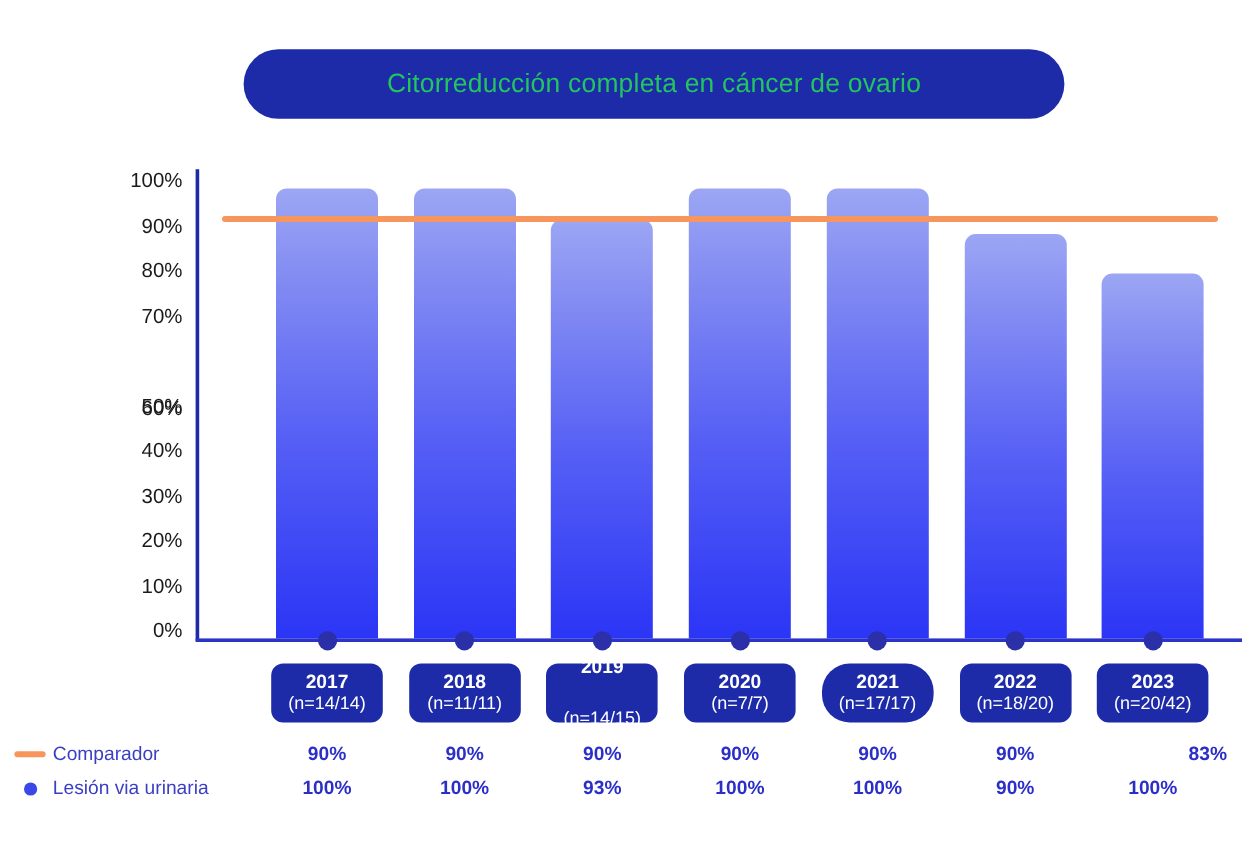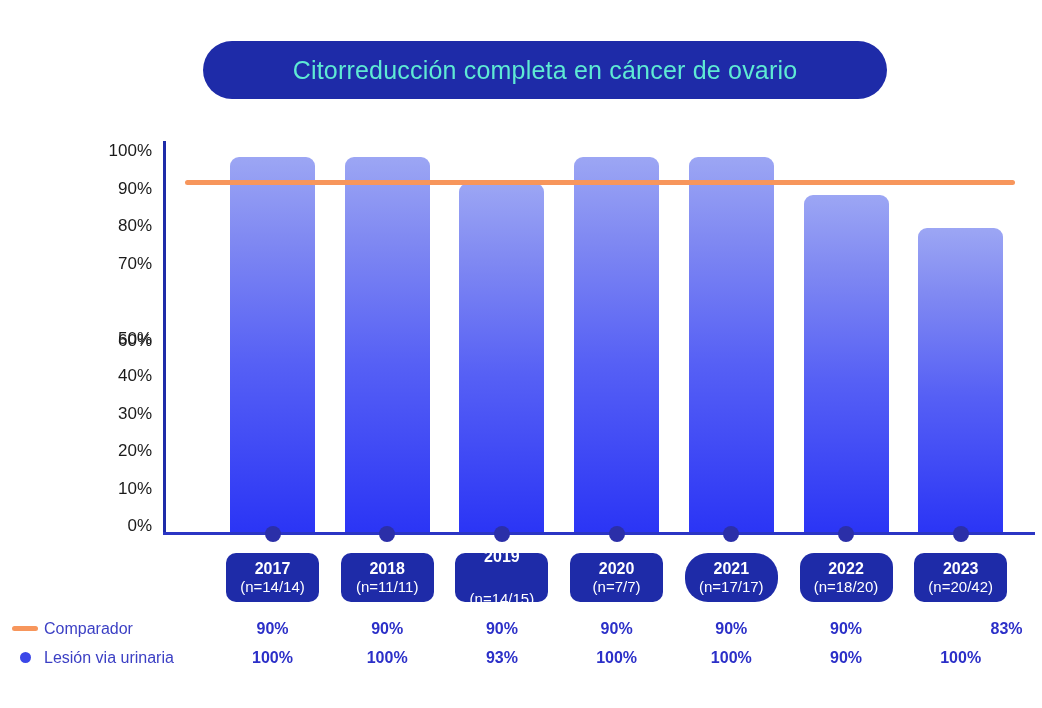--- a/index.html
+++ b/index.html
@@ -23,22 +23,22 @@
     width: 684px;
     height: 58px;
     background: #1E2BA8;
     border-radius: 29px;
     display: flex;
     align-items: center;
     justify-content: center;
     box-sizing: border-box;
   }
   #title-pill .title-text {
-    color: #5eead4;
-    font-size: 25px;
+    color: #22c55e;
+    font-size: 22px;
     font-weight: 400;
     letter-spacing: .2px;
     white-space: nowrap;
   }
 
   
   #plot {
     position: absolute;
     left: 0;
     top: 0;
@@ -259,21 +259,21 @@
         <span class="cat-n">(n=7/7)</span>
       </div>
       <div class="bar" style="left: 688.8px; top: 157px; height: 375px;"></div>
       <div class="axis-dot" style="left: 723.3px;"></div>
       <div class="cat-pill" style="left: 684.8px; border-radius: 23px;">
         <span class="cat-year">2021</span>
         <span class="cat-n">(n=17/17)</span>
       </div>
       <div class="bar" style="left: 803.5px; top: 194.5px; height: 337.5px;"></div>
       <div class="axis-dot" style="left: 838px;"></div>
-      <div class="cat-pill" style="left: 799.5px; border-radius: 14px;">
+      <div class="cat-pill" style="left: 799.5px;">
         <span class="cat-year">2022</span>
         <span class="cat-n">(n=18/20)</span>
       </div>
       <div class="bar" style="left: 918.2px; top: 228.25px; height: 303.75px;"></div>
       <div class="axis-dot" style="left: 952.7px;"></div>
       <div class="cat-pill" style="left: 914.2px;">
         <span class="cat-year">2023</span>
         <span class="cat-n">(n=20/42)</span>
       </div>
     </div>

